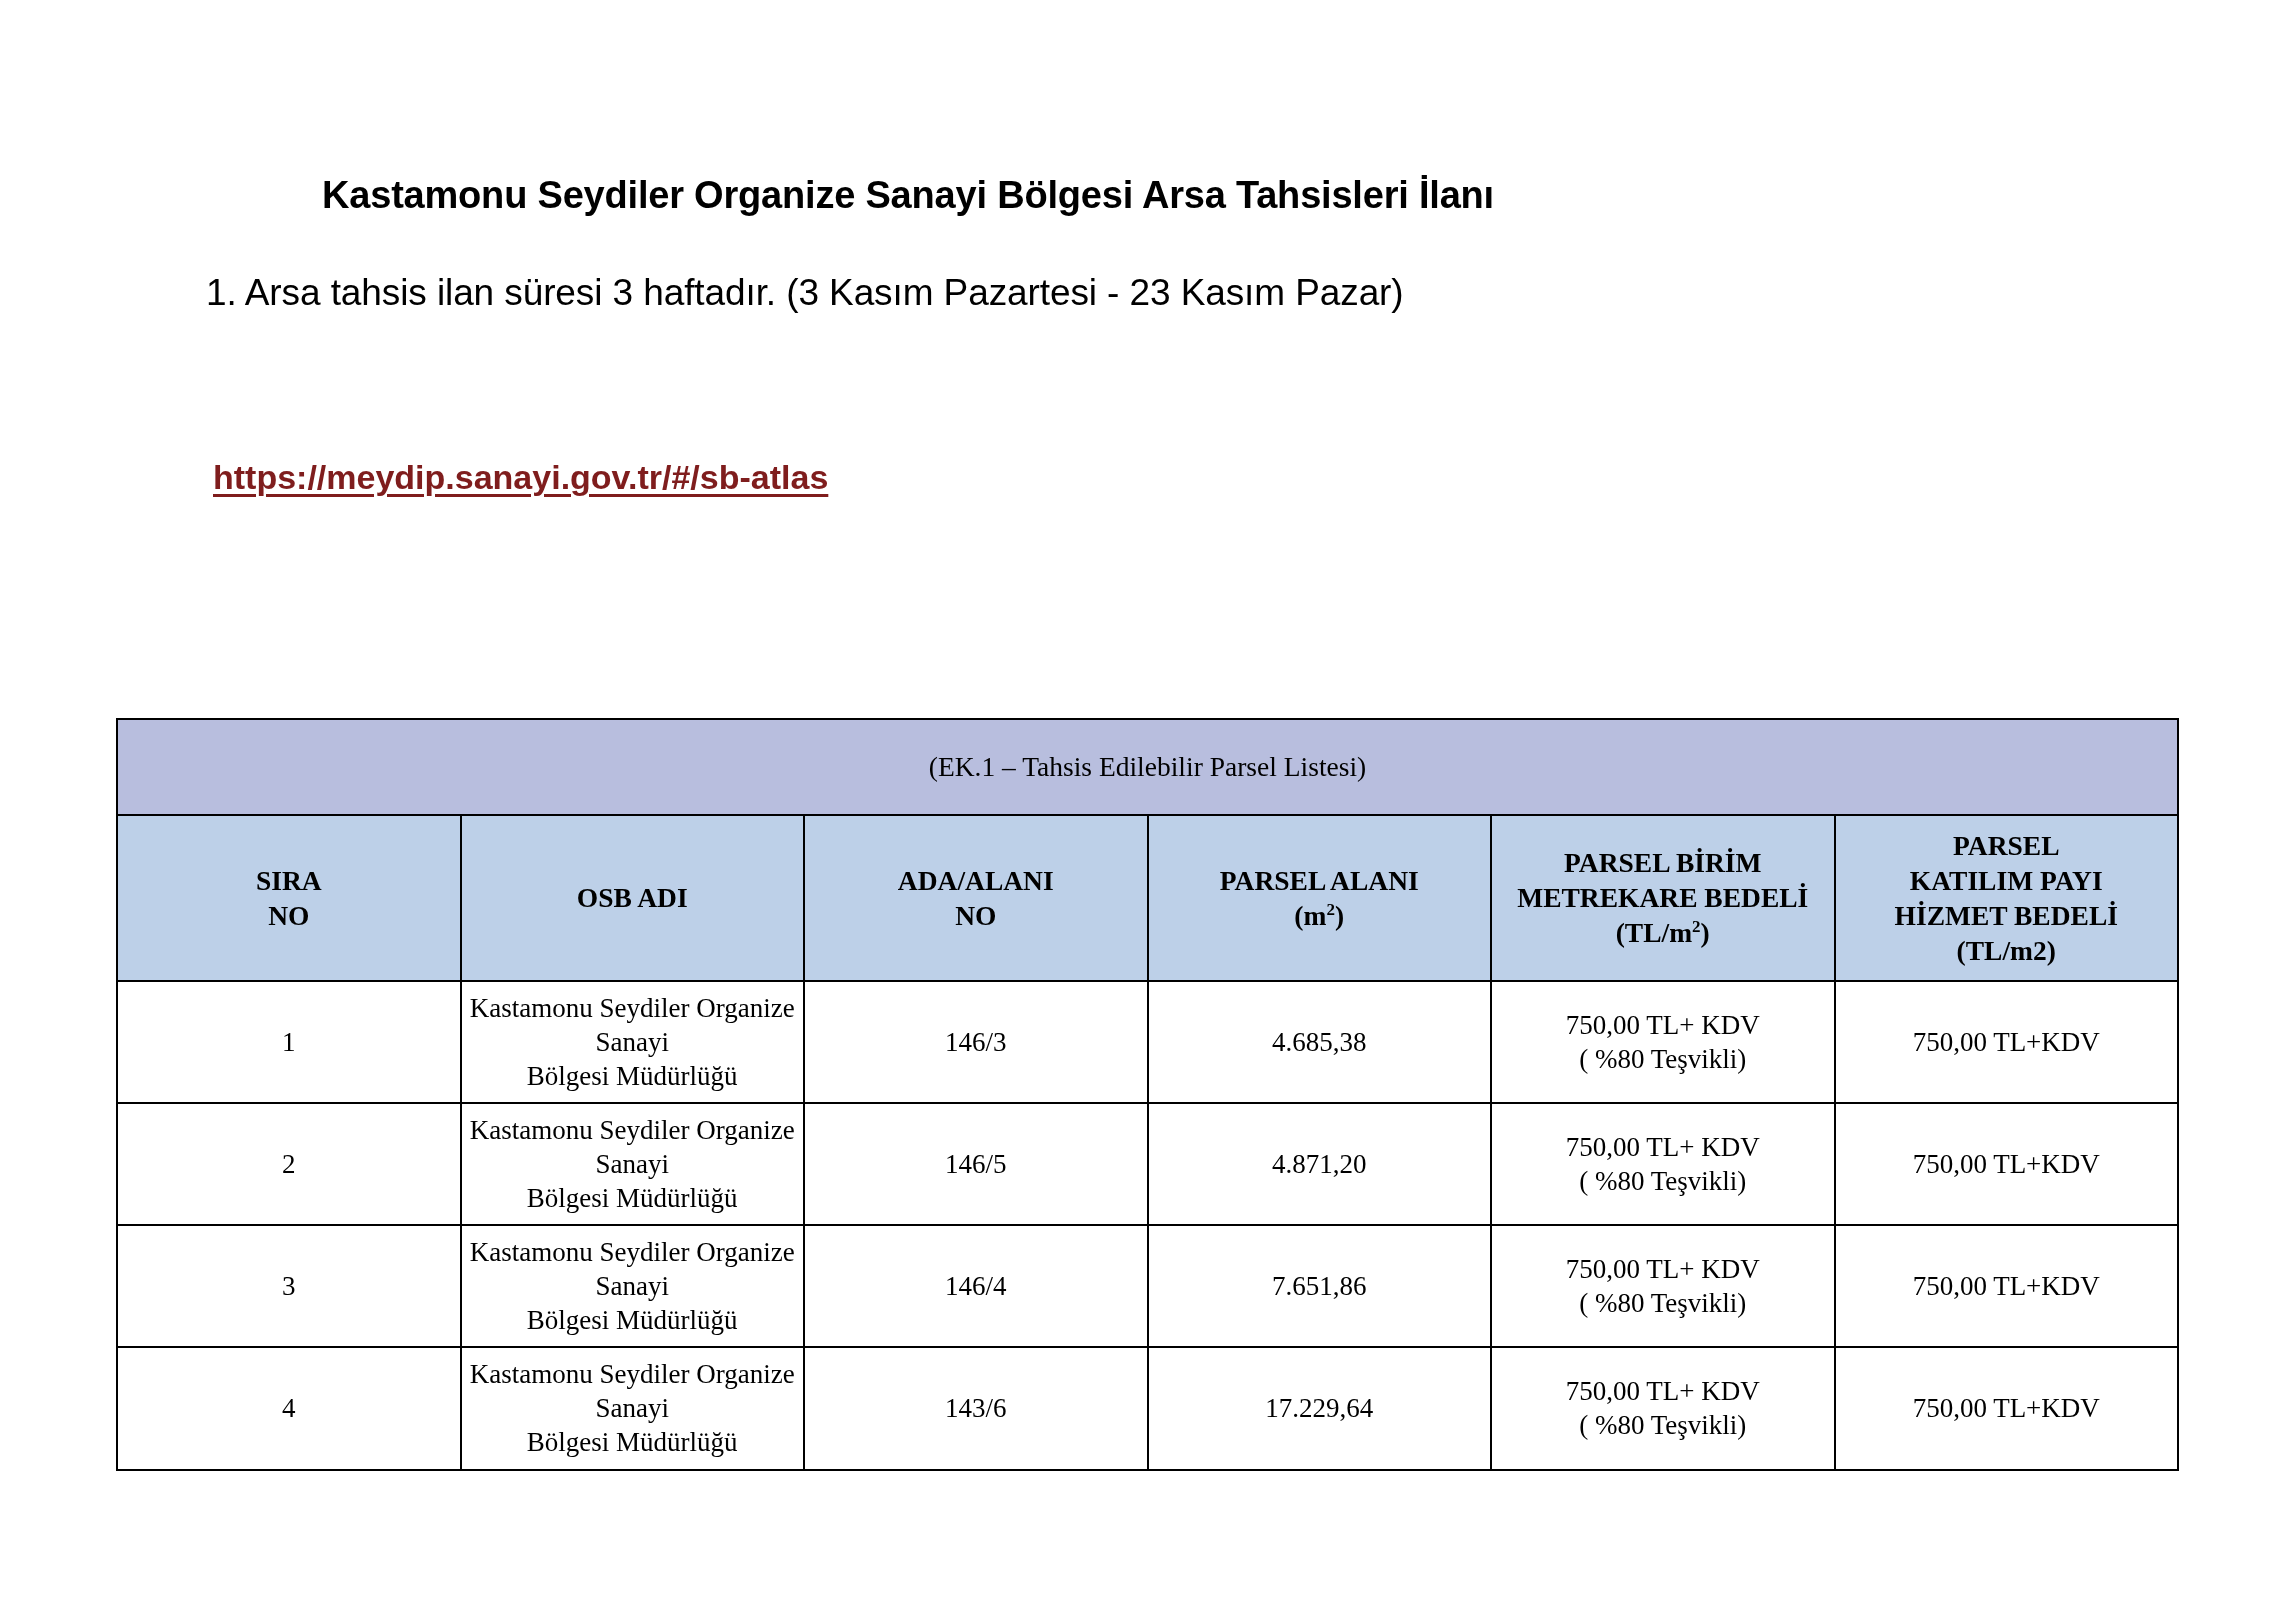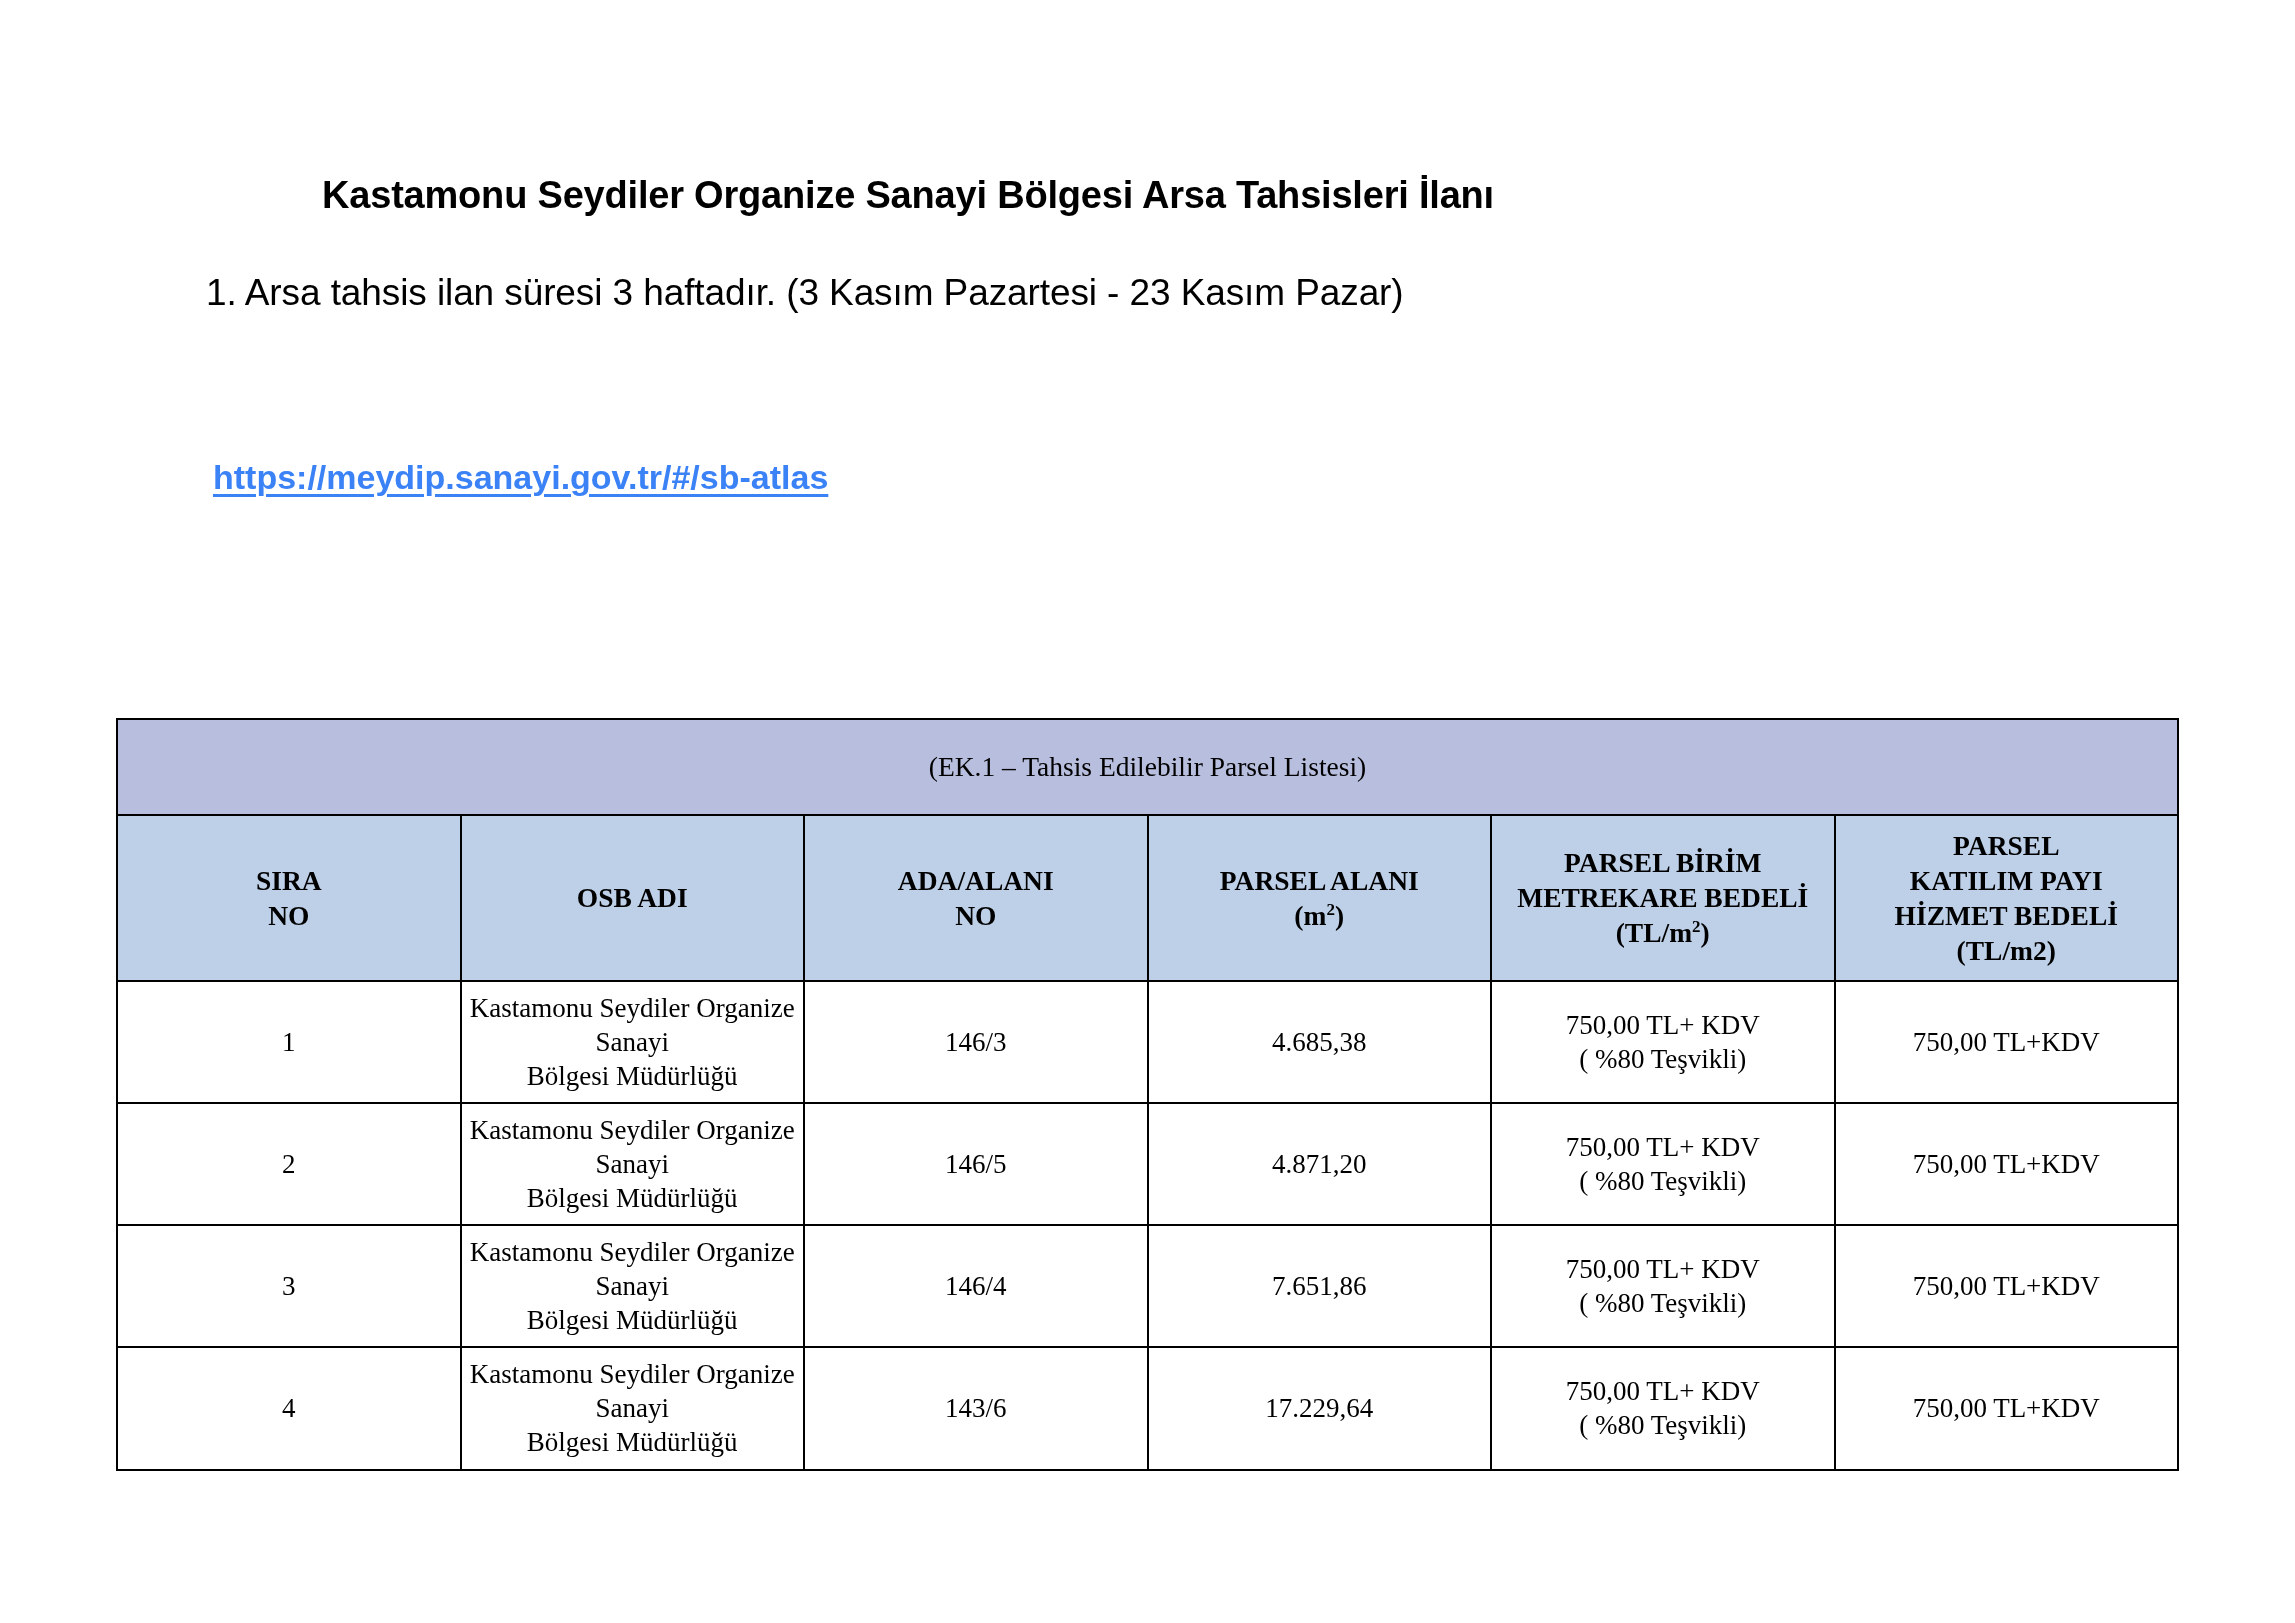--- a/index.html
+++ b/index.html
@@ -51,21 +51,21 @@
   .item-2 { left: 169px; top: 396px; }
   .item-3 { left: 169px; top: 571px; }
 
   .link-line {
     position: absolute;
     left: 213px;
     top: 458px;
     font-family: "Liberation Sans", "DejaVu Sans", sans-serif;
     font-weight: bold;
     font-size: 34px;
-    color: #3b82f6;
+    color: #7f1d1d;
     text-decoration: underline;
     text-decoration-thickness: 2.6px;
     text-underline-offset: 4.6px;
     white-space: nowrap;
     cursor: pointer;
   }
 
   
   .parcel-table {
     position: absolute;

